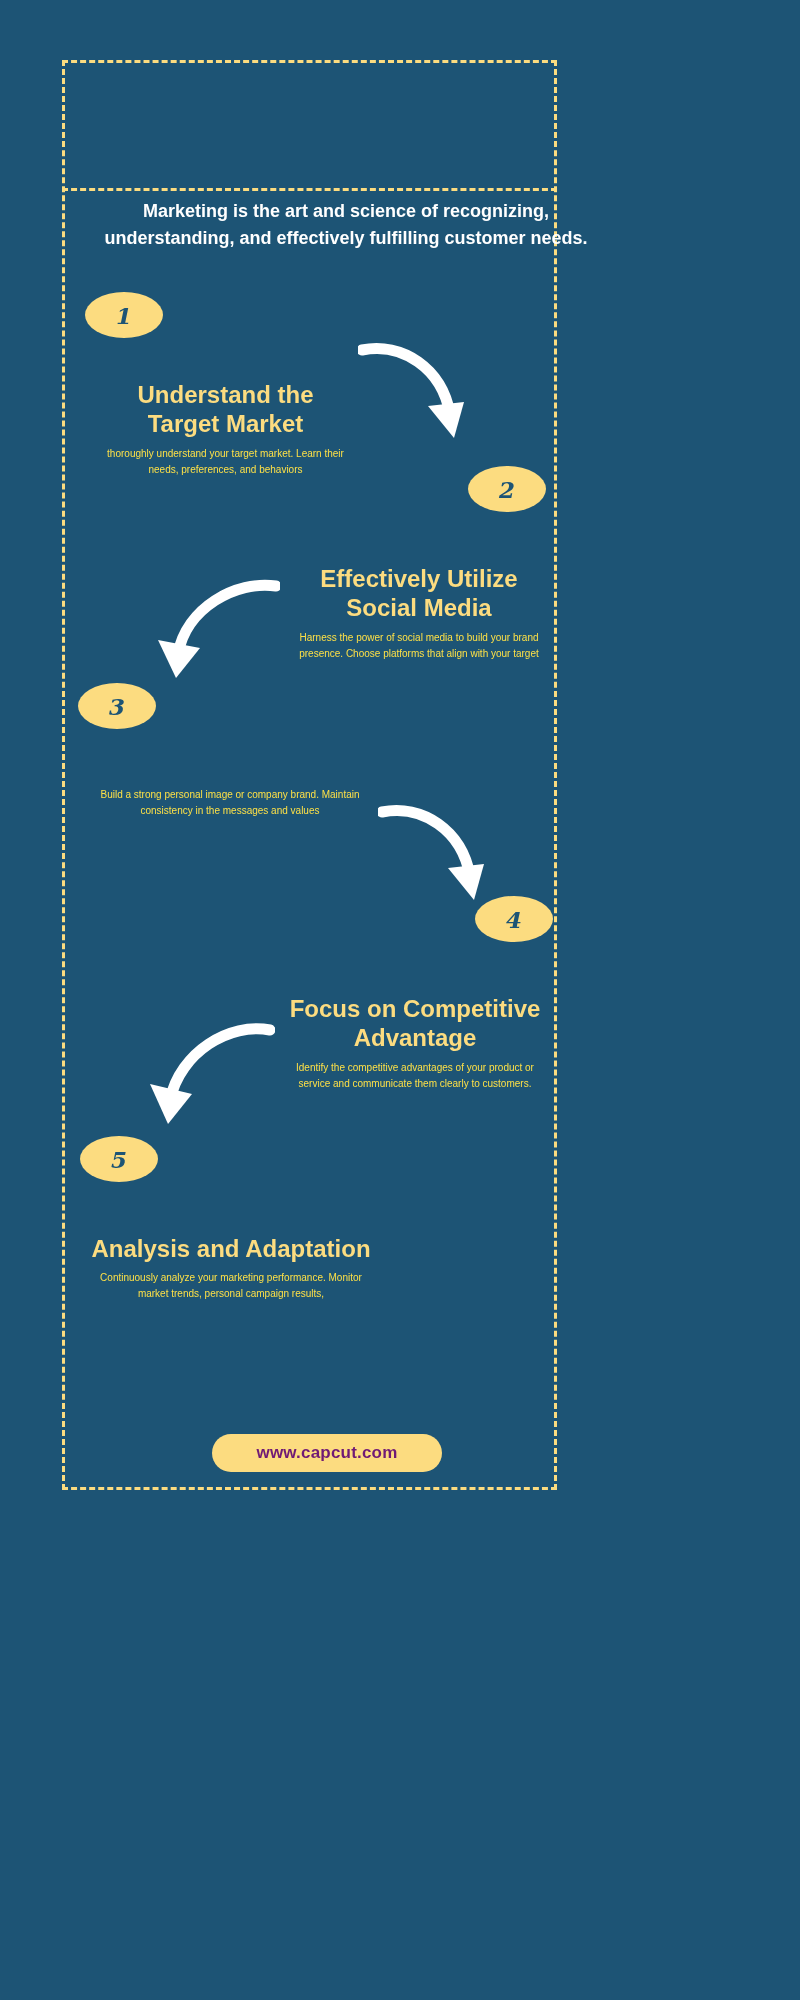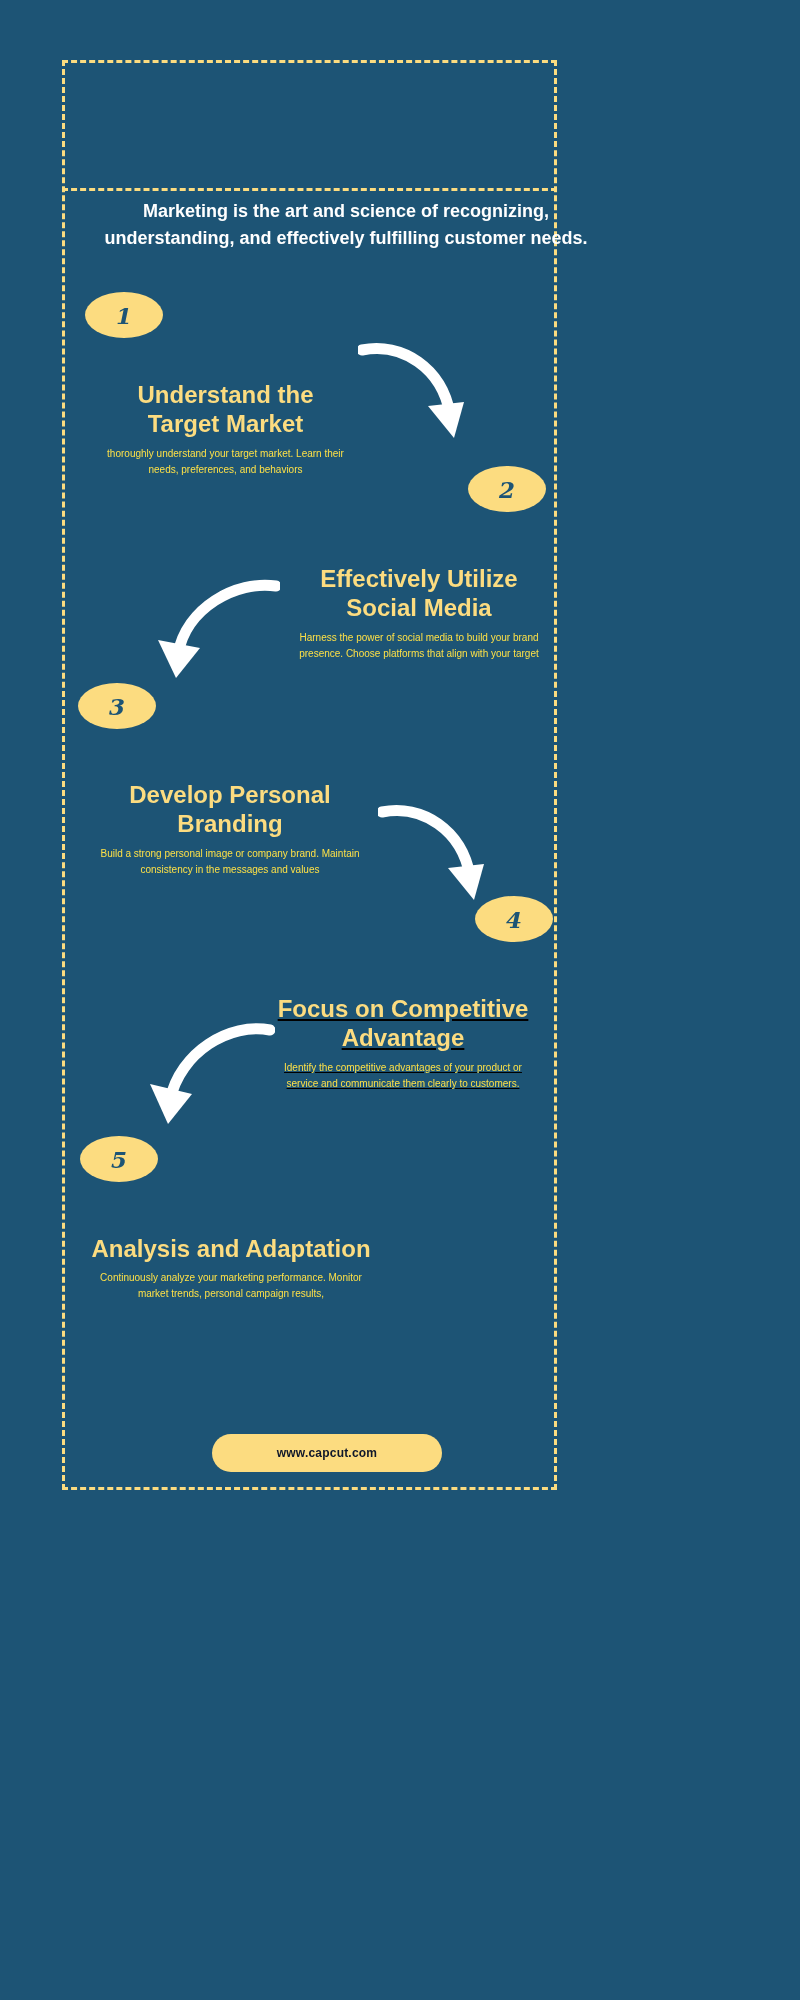--- a/index.html
+++ b/index.html
@@ -86,21 +86,21 @@
   .arrow { position:absolute; }
 
   
   #footer-btn {
     position:absolute;
     left:212px; top:1434px;
     width:230px; height:38px;
     background:#fcdc80;
     border-radius:19px;
     display:flex; align-items:center; justify-content:center;
-    color:#0f172a; font-size:12px; font-weight:bold;
+    color:#701a75; font-size:17px; font-weight:bold;
     letter-spacing:0.2px;
   }
 </style>
 </head>
 <body>
 
 <div id="poster">
 
   <div id="frame"></div>
   <div id="title-divider"></div>
@@ -148,38 +148,37 @@
 
   <div class="badge" style="left:78px; top:683px;">
     <div class="bubble"></div>
     <svg class="tail" style="left:36px; top:38px;" width="28" height="22" viewBox="0 0 28 22">
       <path d="M0 0 L24 2 L14 21 Z" fill="#fcdc80"></path>
     </svg>
     <div class="num">3</div>
   </div>
 
   <div class="section align-left" style="left:95px; top:744px; width:270px;">
-    <div class="sec-heading">Develop Personal Branding</div>
     <div class="sec-body">Build a strong personal image or company brand. Maintain consistency in the messages and values</div>
   </div>
 
   <svg class="arrow" style="left:378px; top:800px;" width="120" height="115" viewBox="0 0 120 115">
     <path d="M4 12 C 44 4, 84 30, 92 76" stroke="#ffffff" stroke-width="11" fill="none" stroke-linecap="round"></path>
     <path d="M70 68 L96 100 L106 64 Z" fill="#ffffff"></path>
   </svg>
 
   <div class="badge" style="left:475px; top:896px;">
     <div class="bubble"></div>
     <svg class="tail" style="left:36px; top:38px;" width="28" height="22" viewBox="0 0 28 22">
       <path d="M0 0 L24 2 L14 21 Z" fill="#fcdc80"></path>
     </svg>
     <div class="num">4</div>
   </div>
 
-  <div class="section align-right" style="left:268px; top:958px; width:270px;text-decoration:underline;">
+  <div class="section align-right" style="left:280px; top:958px; width:270px;">
     <div class="sec-heading">Focus on Competitive Advantage</div>
     <div class="sec-body">Identify the competitive advantages of your product or service and communicate them clearly to customers.</div>
   </div>
 
   <svg class="arrow" style="left:140px; top:1020px;" width="135" height="115" viewBox="0 0 135 115">
     <path d="M130 10 C 90 2, 40 32, 30 80" stroke="#ffffff" stroke-width="11" fill="none" stroke-linecap="round"></path>
     <path d="M10 64 L28 104 L52 74 Z" fill="#ffffff"></path>
   </svg>
 
   <div class="badge" style="left:80px; top:1136px;">

